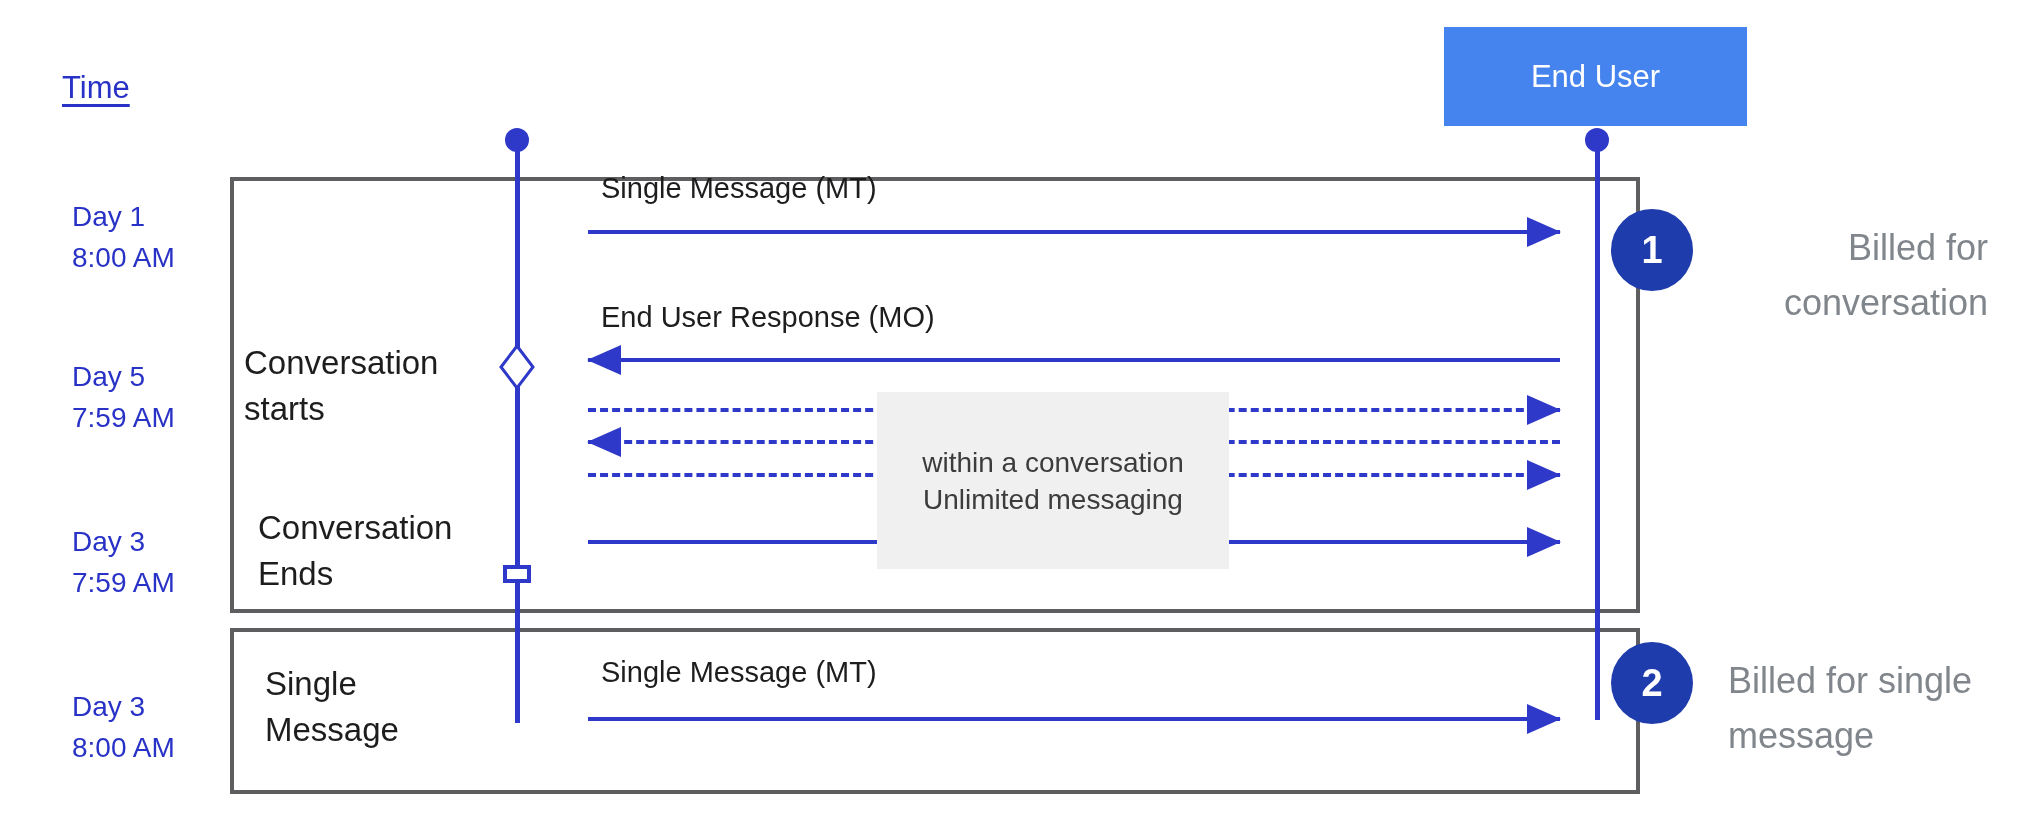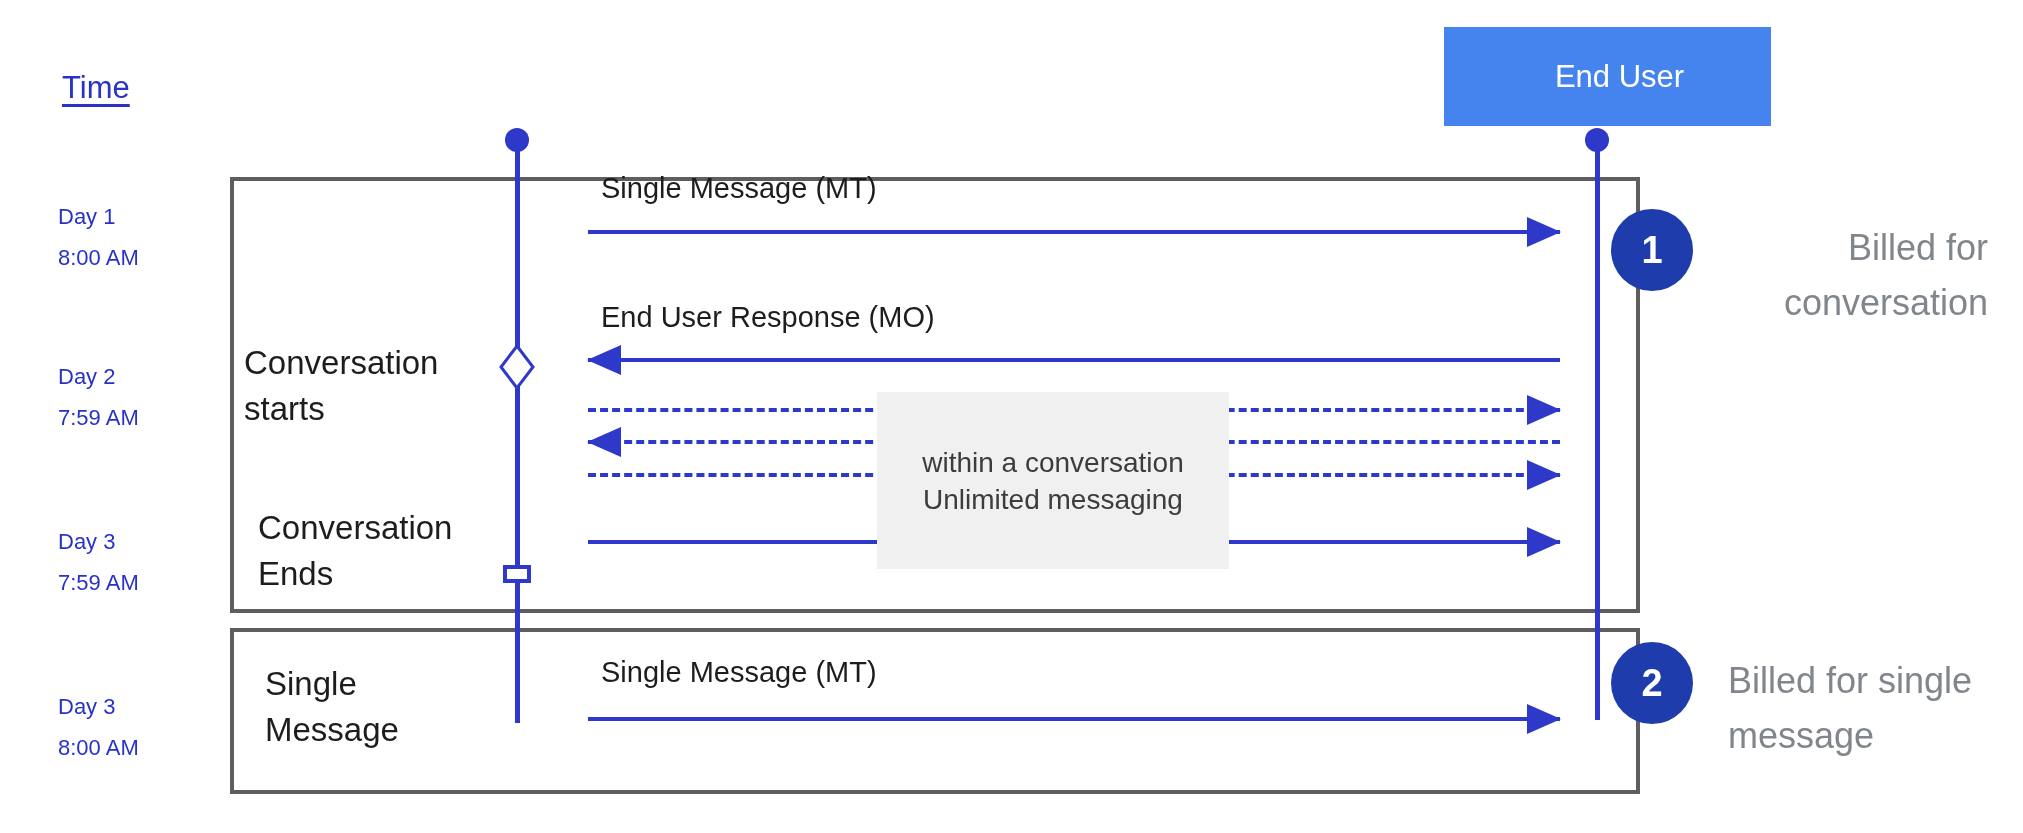--- a/index.html
+++ b/index.html
@@ -15,25 +15,25 @@
     --ink:#1d1d1d;
   }
   html,body{margin:0;padding:0;background:#fff;}
   .canvas{
     position:relative;width:2023px;height:833px;background:#fff;
     font-family:"Liberation Sans", sans-serif;overflow:hidden;
   }
   .time-legend{position:absolute;left:62px;top:70px;font-size:31px;color:var(--time-blue);text-decoration:underline;text-underline-offset:6px;}
   .actor{position:absolute;display:flex;align-items:center;justify-content:center;color:#fff;font-size:31px;}
   .actor-rbm{left:399px;top:27px;width:301px;height:99px;background:var(--agent-green);}
-  .actor-user{left:1444px;top:27px;width:303px;height:99px;background:var(--user-blue);padding-left:24px;}
+  .actor-user{left:1444px;top:27px;width:303px;height:99px;background:var(--user-blue);}
   .frame{position:absolute;border:4px solid var(--border-gray);}
   .frame-conversation{left:230px;top:177px;width:1402px;height:428px;}
   .frame-single{left:230px;top:628px;width:1402px;height:158px;}
-  .time-entry{position:absolute;left:58px;color:var(--time-blue);font-size:22px;line-height:41px;}
+  .time-entry{position:absolute;left:72px;color:var(--time-blue);font-size:28px;line-height:41px;}
   .te1{top:196px}.te2{top:356px}.te3{top:521px}.te4{top:686px}
   .te-day,.te-time{display:block;}
   .milestone{position:absolute;width:220px;font-size:33px;line-height:46px;color:var(--ink);}
   .ms-start{left:244px;top:340px;}
   .ms-end{left:258px;top:505px;}
   .ms-single{left:265px;top:661px;}
   .msg-label{position:absolute;left:601px;font-size:29px;color:var(--ink);white-space:nowrap;}
   .lbl-mt1{top:172px}.lbl-mo{top:301px}.lbl-mt2{top:656px}
   .arrow{position:absolute;left:588px;width:972px;height:0;}
   .a-mt1{top:232px}.a-mo{top:360px}.a-d1{top:410px}.a-d2{top:442px}.a-d3{top:475px}.a-s4{top:542px}.a-mt2{top:719px}
@@ -77,21 +77,21 @@
   </div>
 
   <div class="frame frame-conversation"></div>
   <div class="frame frame-single"></div>
 
   <div class="time-entry te1">
     <span class="te-day">Day 1</span>
     <span class="te-time">8:00 AM</span>
   </div>
   <div class="time-entry te2">
-    <span class="te-day">Day 2</span>
+    <span class="te-day">Day 5</span>
     <span class="te-time">7:59 AM</span>
   </div>
   <div class="time-entry te3">
     <span class="te-day">Day 3</span>
     <span class="te-time">7:59 AM</span>
   </div>
   <div class="time-entry te4">
     <span class="te-day">Day 3</span>
     <span class="te-time">8:00 AM</span>
   </div>

